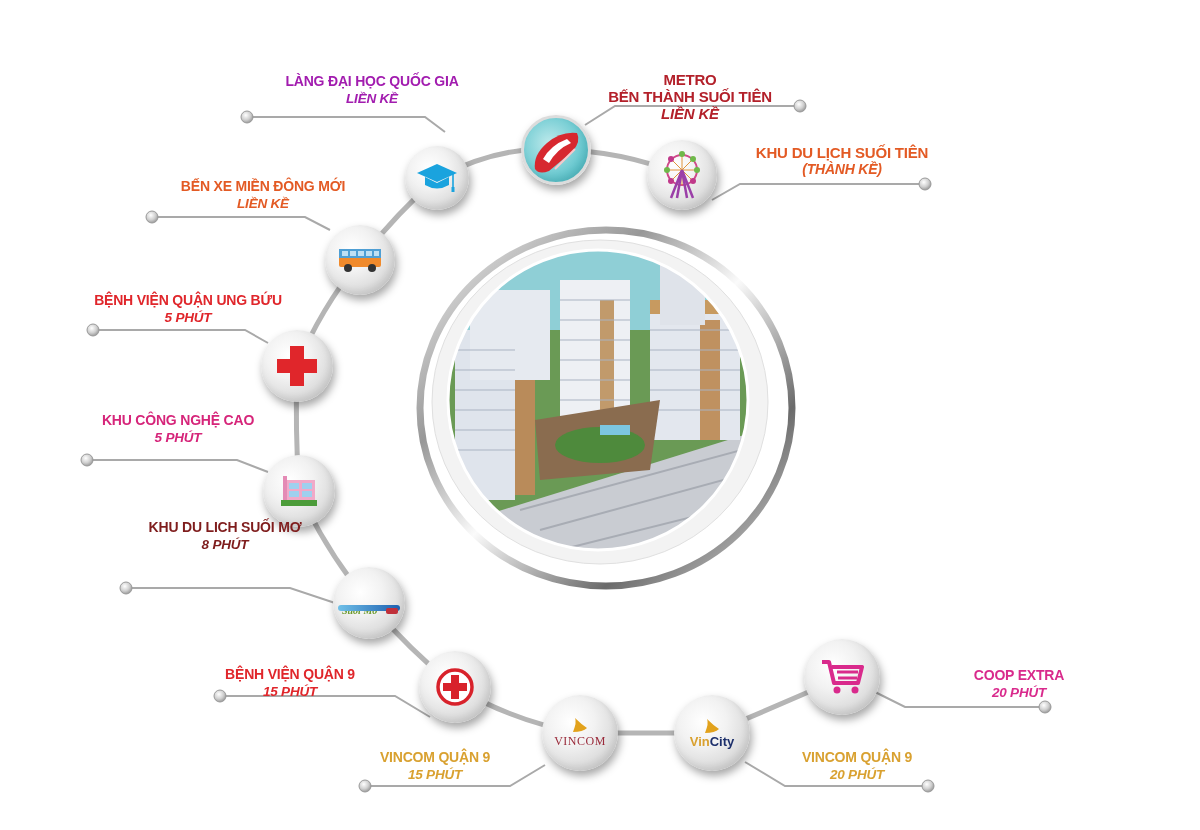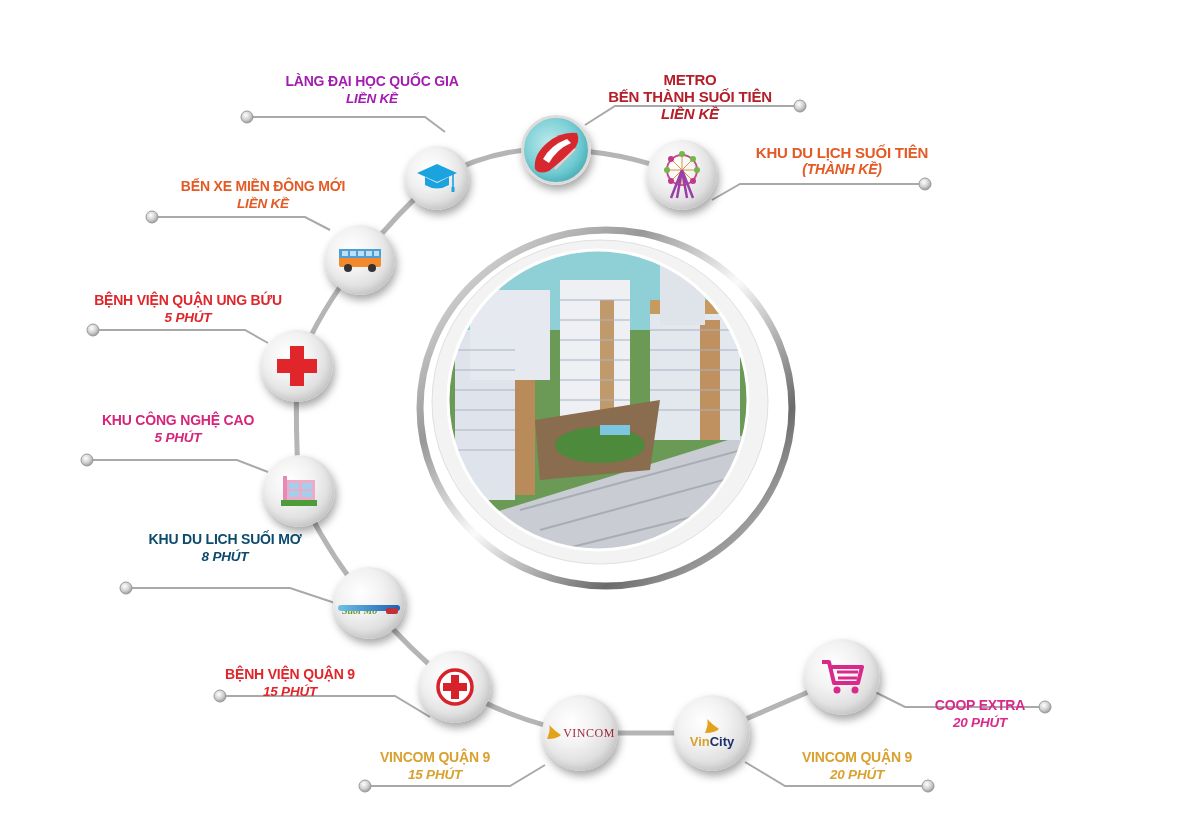--- a/index.html
+++ b/index.html
@@ -218,21 +218,21 @@
   </div>
 </div>
 
 <div class="node" style="left:419px;top:651px;width:72px;height:72px;">
   <svg width="40" height="40" viewBox="0 0 40 40">
     <circle cx="20" cy="20" r="17" fill="#ffffff" stroke="#d8222b" stroke-width="3.5"></circle>
     <path d="M16 8 H24 V16 H32 V24 H24 V32 H16 V24 H8 V16 H16 Z" fill="#d8222b"></path>
   </svg>
 </div>
 
-<div class="node" style="left:542px;top:695px;width:76px;height:76px;flex-direction:row;justify-content:center;">
+<div class="node" style="left:542px;top:695px;width:76px;height:76px;flex-direction:column;justify-content:center;">
   <svg width="18" height="16" viewBox="0 0 18 16">
     <path d="M2 14 Q6 4 4 0 Q10 6 16 10 Q12 14 2 14 Z" fill="#e2a21c"></path>
   </svg>
   <span style="font-family:'Liberation Serif',serif;font-size:12px;color:#9a2a3a;letter-spacing:0.5px;">VINCOM</span>
 </div>
 
 <div class="node" style="left:674px;top:695px;width:76px;height:76px;flex-direction:column;">
   <svg width="18" height="16" viewBox="0 0 18 16">
     <path d="M2 14 Q6 4 4 0 Q10 6 16 10 Q12 14 2 14 Z" fill="#e2a21c"></path>
   </svg>
@@ -275,36 +275,36 @@
 <div class="label" style="left:88px;top:292px;width:200px;color:#e0262b;">
   <span class="title">BỆNH VIỆN QUẬN UNG BỨU</span>
   <span class="sub">5 PHÚT</span>
 </div>
 
 <div class="label" style="left:98px;top:412px;width:160px;color:#d6257a;">
   <span class="title">KHU CÔNG NGHỆ CAO</span>
   <span class="sub">5 PHÚT</span>
 </div>
 
-<div class="label" style="left:130px;top:531px;width:190px;color:#0c4a6e;">
+<div class="label" style="left:130px;top:519px;width:190px;color:#7f1d1d;">
   <span class="title">KHU DU LICH SUỐI MƠ</span>
   <span class="sub">8 PHÚT</span>
 </div>
 
 <div class="label" style="left:220px;top:666px;width:140px;color:#e0262b;">
   <span class="title">BỆNH VIỆN QUẬN 9</span>
   <span class="sub">15 PHÚT</span>
 </div>
 
 <div class="label" style="left:365px;top:749px;width:140px;color:#d9a130;">
   <span class="title">VINCOM QUẬN 9</span>
   <span class="sub">15 PHÚT</span>
 </div>
 
 <div class="label" style="left:787px;top:749px;width:140px;color:#d9a130;">
   <span class="title">VINCOM QUẬN 9</span>
   <span class="sub">20 PHÚT</span>
 </div>
 
-<div class="label" style="left:920px;top:667px;width:120px;color:#d92a8c;margin-top:30px;">
+<div class="label" style="left:959px;top:667px;width:120px;color:#d92a8c;">
   <span class="title">COOP EXTRA</span>
   <span class="sub">20 PHÚT</span>
 </div>
 
 </body></html>

